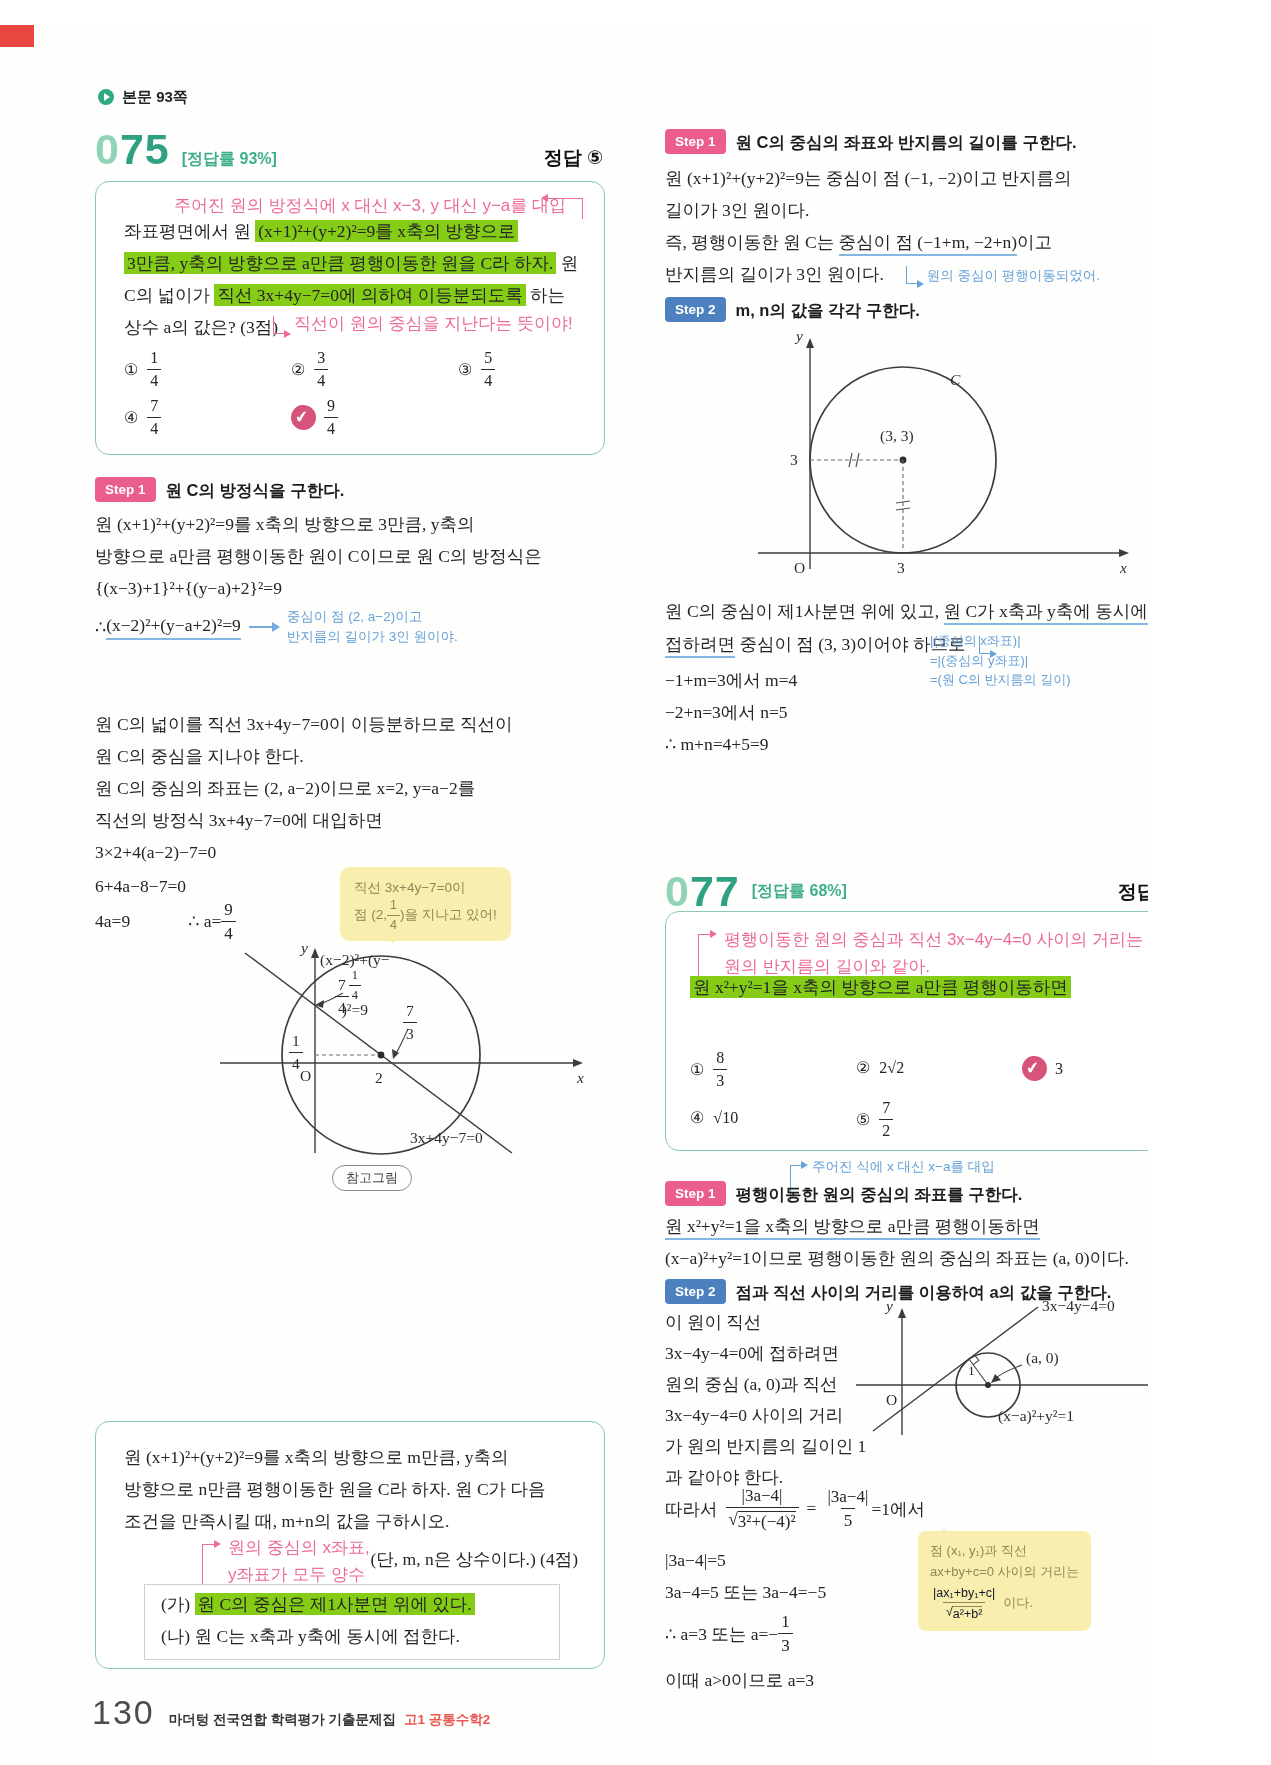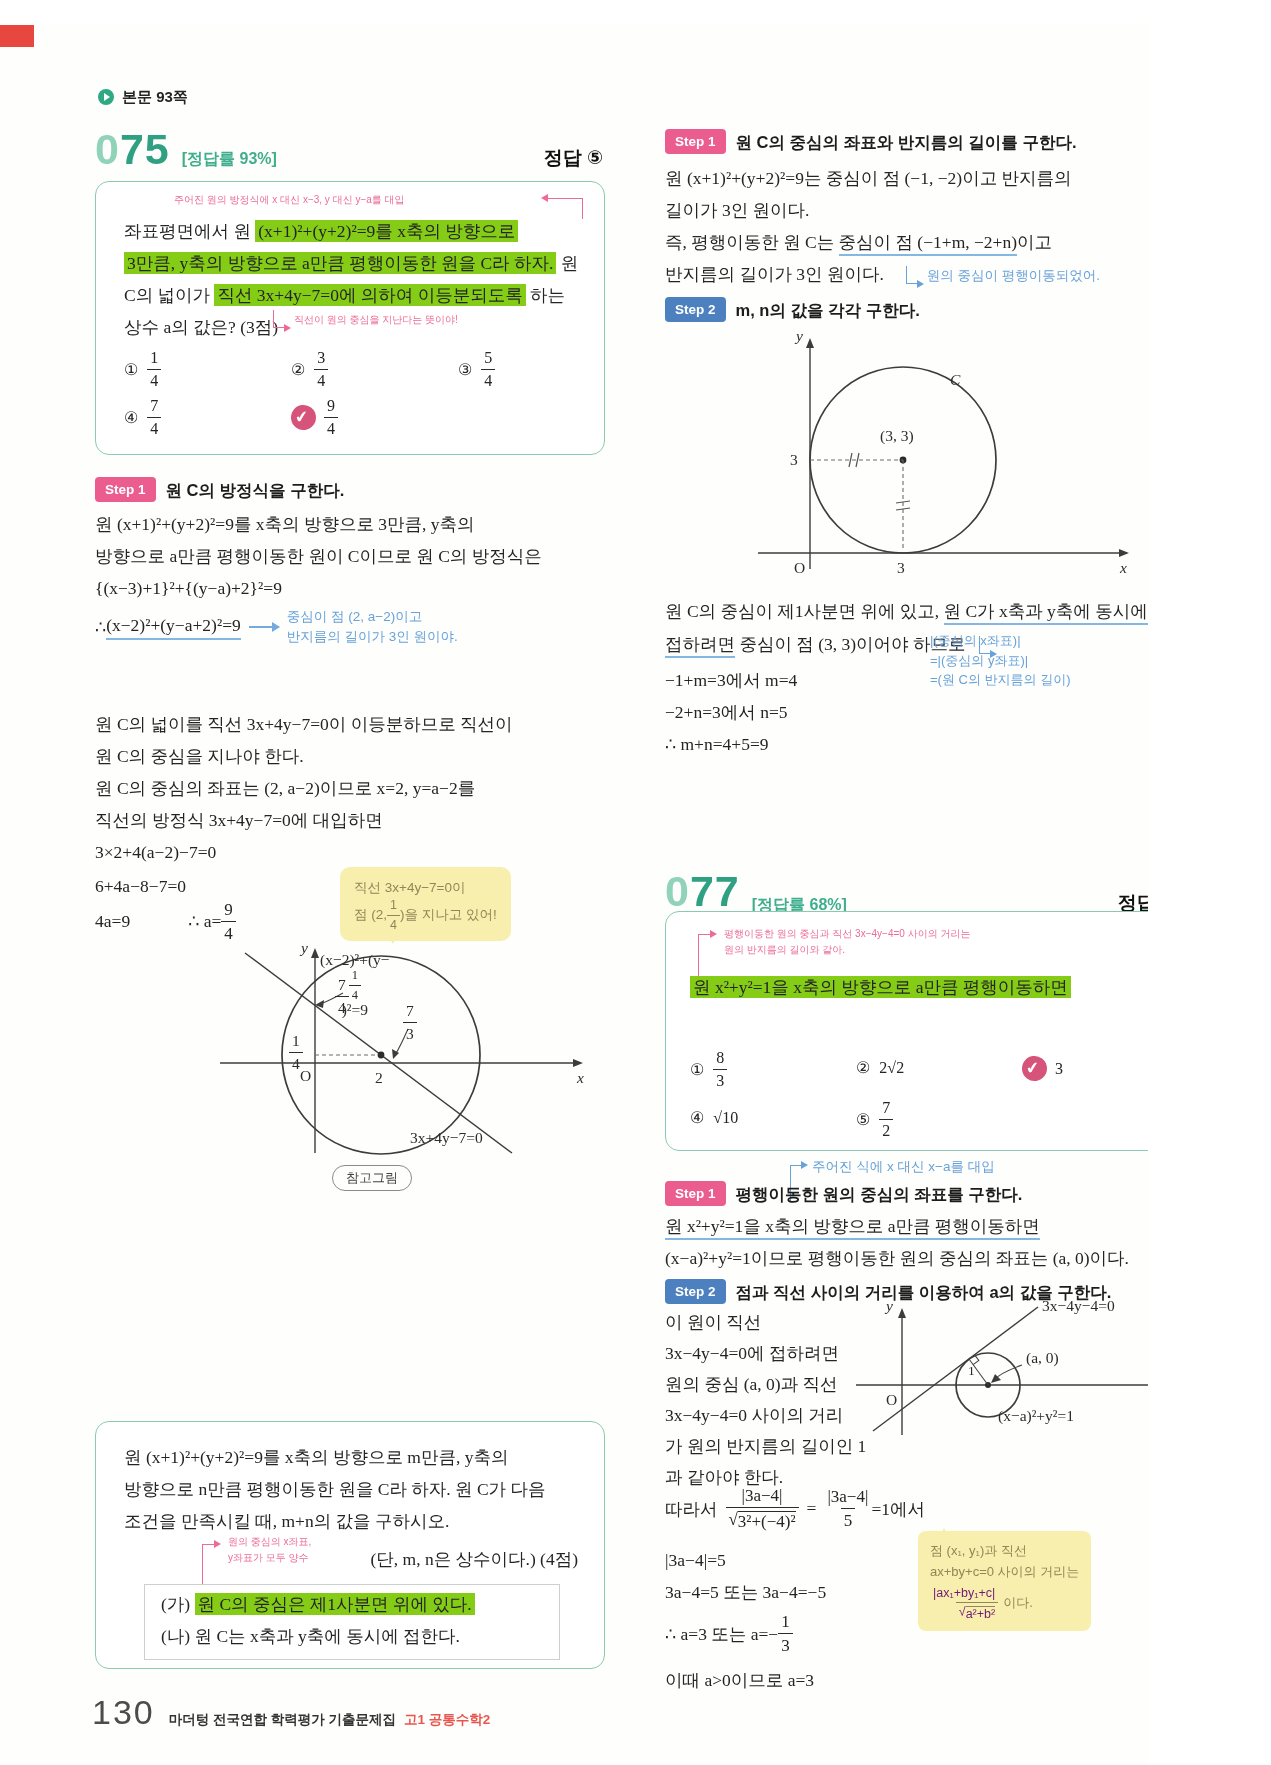--- a/index.html
+++ b/index.html
@@ -3,21 +3,21 @@
 <meta charset="utf-8">
 <style>
   html,body{margin:0;padding:0;background:#ffffff;}
   #page{position:relative;width:1148px;height:1765px;background:#fefefd;overflow:hidden;
         font-family:"Liberation Serif","DejaVu Serif",serif;color:#242424;margin-top:25px;}
   .abs{position:absolute;}
   .ln{position:absolute;white-space:nowrap;font-size:17.5px;line-height:1.3;}
   .sans{font-family:"Liberation Sans","DejaVu Sans",sans-serif;}
   .hl{background:#84cc16;padding:1px 3px;}
   .ulb{border-bottom:2px solid #85b7e3;padding-bottom:2px;}
-  .pnote{color:#ec6b97;font-family:"Liberation Sans","DejaVu Sans",sans-serif;font-size:10px;line-height:1.6;white-space:nowrap;}
+  .pnote{color:#ec6b97;font-family:"Liberation Sans","DejaVu Sans",sans-serif;font-size:17px;line-height:1.6;white-space:nowrap;}
   .bnote{color:#67a2d9;font-family:"Liberation Sans","DejaVu Sans",sans-serif;font-size:13.5px;line-height:1.5;white-space:nowrap;}
   .stepb{display:inline-block;border-radius:4px;color:#fff;font-weight:700;font-size:13.5px;line-height:1;
          padding:6px 10px 5px;font-family:"Liberation Sans","DejaVu Sans",sans-serif;vertical-align:2px;}
   .pinkb{background:#ea5d8e;} .blueb{background:#4d80bf;}
   .stitle{font-family:"Liberation Sans","DejaVu Sans",sans-serif;font-weight:700;font-size:16.5px;color:#1c1c1c;margin-left:10px;}
   .qbox{position:absolute;border:1.6px solid #8bcab0;border-radius:14px;background:#fff;}
   .pno{font-family:"Liberation Sans","DejaVu Sans",sans-serif;font-weight:700;font-size:43px;letter-spacing:1px;}
   .pno .lt{color:#90d3b8;} .pno .dk{color:#2fa182;}
   .rate{font-family:"Liberation Sans","DejaVu Sans",sans-serif;font-weight:700;font-size:16px;color:#3fae8c;margin-left:12px;}
   .ans{font-family:"Liberation Sans","DejaVu Sans",sans-serif;font-weight:700;font-size:19px;color:#111;}
@@ -264,21 +264,21 @@
 
   <div class="ln" style="left:665px;top:575px;"><span>원 C의 중심이 제1사분면 위에 있고, </span><span class="ulb">원 C가 x축과 y축에 동시에</span></div>
   <div class="ln" style="left:665px;top:608px;"><span class="ulb">접하려면</span><span> 중심이 점 (3, 3)이어야 하므로</span><span class="elb-lb b" style="margin-left:14px;"></span></div>
   <div class="bnote abs" style="left:930px;top:606px;font-size:13px;">
     <span>|(중심의 x좌표)|</span><br><span>=|(중심의 y좌표)|</span><br><span>=(원 C의 반지름의 길이)</span>
   </div>
   <div class="ln" style="left:665px;top:644px;">−1+m=3에서 m=4</div>
   <div class="ln" style="left:665px;top:676px;">−2+n=3에서 n=5</div>
   <div class="ln" style="left:665px;top:708px;">∴ m+n=4+5=9</div>
 
-  <div class="abs" style="left:665px;top:842px;width:512px;display:flex;align-items:flex-end;">
+  <div class="abs" style="left:665px;top:842px;width:512px;display:flex;align-items:center;">
     <span class="pno"><span class="lt">0</span><span class="dk">77</span></span>
     <span class="rate">[정답률 68%]</span>
     <span style="flex:1"></span>
     <span class="ans">정답 ③</span>
   </div>
   <div class="qbox" style="left:665px;top:886px;width:512px;height:238px;">
     <span class="elb-lt" style="left:32px;top:22px;width:15px;height:48px;"></span>
     <div class="pnote abs" style="left:58px;top:14px;"><span>평행이동한 원의 중심과 직선 3x−4y−4=0 사이의 거리는</span><br><span>원의 반지름의 길이와 같아.</span></div>
     <div class="ln" style="left:24px;top:64px;"><span class="hl">원 x²+y²=1을 x축의 방향으로 a만큼 평행이동하면</span></div>
     <div class="abs chip" style="left:24px;top:138px;">
@@ -373,21 +373,21 @@
         <span class="n">1</span>
         <span class="d">3</span>
       </span>
   </div>
   <div class="ln" style="left:665px;top:1644px;">이때 a&gt;0이므로 a=3</div>
 
   <div class="ybox" style="left:918px;top:1506px;">
     <span>점 (x₁, y₁)과 직선</span><br>
     <span>ax+by+c=0 사이의 거리는</span><br>
     <span style="display:inline-flex;align-items:center;margin-top:3px;">
-      <span class="fr fr12" style="color:#701a75;align-items:flex-end;">
+      <span class="fr fr12" style="color:#0f172a;">
           <span class="n">|ax₁+by₁+c|</span>
           <span class="d" style="border-top-color:#8f8758;"><span class="radw">
               <span>√</span>
               <span class="rad" style="border-top-color:#8f8758;">a²+b²</span>
             </span></span>
         </span>
       <span style="margin-left:5px;">이다.</span>
     </span>
   </div>
 </div>

